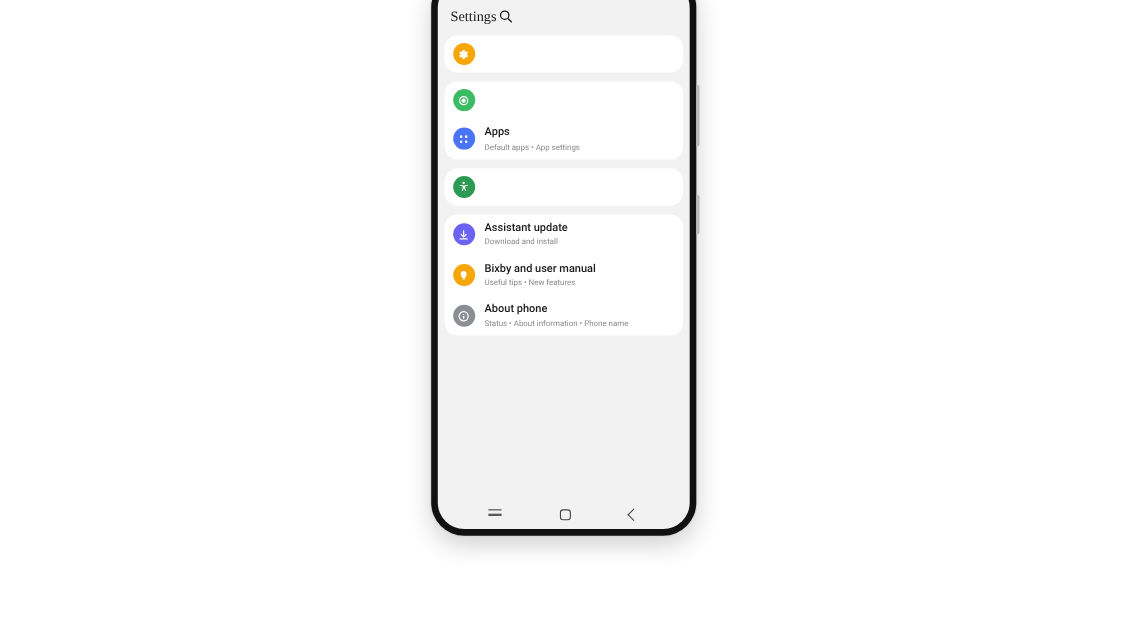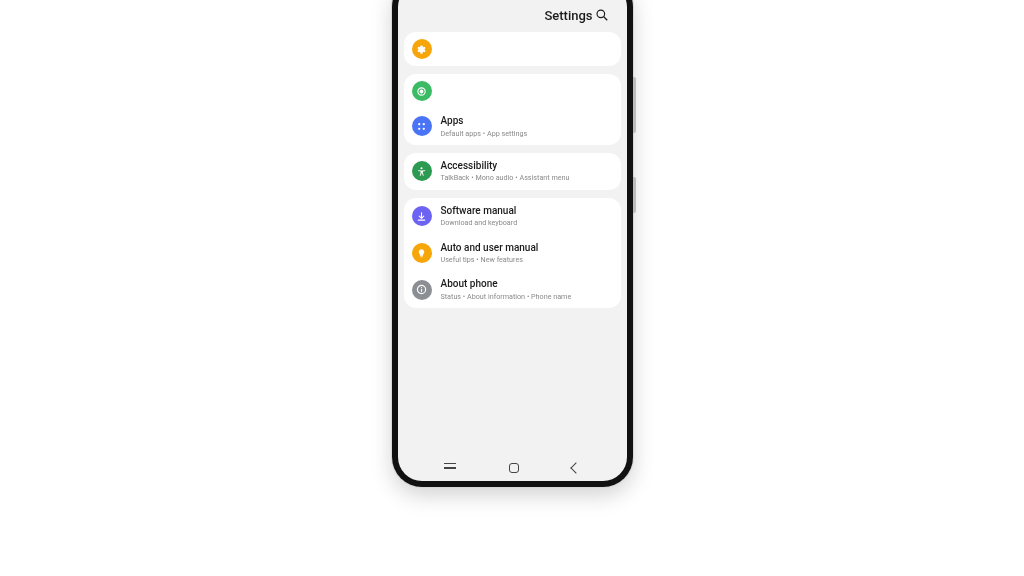--- a/index.html
+++ b/index.html
@@ -90,22 +90,23 @@
   }
   .battery-fill {
     width: 50%; height: 100%;
     background: #2b2b2b;
   }
 
   
   .header {
     display: flex;
     align-items: center;
-    justify-content: flex-end;
-    padding: 5px 16px 8px 12px;
+    justify-content: flex-start;
+    padding: 5px 28px 8px 12px;
+    font-family: Liberation Serif, serif;
   }
   .header-title {
     font-size: 13px;
     font-weight: 500;
     color: #1b1b1b;
   }
   .search-btn {
     width: 18px; height: 18px;
     display: flex; align-items: center; justify-content: center;
   }
@@ -268,49 +269,45 @@
             </div>
           </div>
           <div class="group">
             <div class="row">
               <div class="ic c-green2">
                 <svg viewBox="0 0 24 24" fill="#fff">
                   <circle cx="12" cy="5" r="2.3"></circle>
                   <path d="M4 9l8 1 8-1v2l-5 .8V15l2 6h-2l-2-5-1 0-2 5H8l2-6v-3.2L5 11z"></path>
                 </svg>
               </div>
-              <div class="row-text">
-                <div class="row-title">Accessibility</div>
-                <div class="row-sub">TalkBack  •  Mono audio  •  Assistant menu</div>
-              </div>
             </div>
           </div>
           <div class="group">
             <div class="row">
               <div class="ic c-purple">
                 <svg viewBox="0 0 24 24" fill="none" stroke="#fff" stroke-width="2.4" stroke-linecap="round">
                   <path d="M12 4v10"></path>
                   <path d="M7 11l5 5 5-5"></path>
                   <path d="M5 20h14"></path>
                 </svg>
               </div>
               <div class="row-text">
-                <div class="row-title">Software manual</div>
-                <div class="row-sub">Download and keyboard</div>
+                <div class="row-title">Assistant update</div>
+                <div class="row-sub">Download and install</div>
               </div>
             </div>
             <div class="row">
               <div class="ic c-amber">
                 <svg viewBox="0 0 24 24" fill="#fff">
                   <path d="M12 3a6 6 0 0 0-3.5 10.9V17h7v-3.1A6 6 0 0 0 12 3z"></path>
                   <rect x="9.5" y="18" width="5" height="2" rx="1"></rect>
                 </svg>
               </div>
               <div class="row-text">
-                <div class="row-title">Auto and user manual</div>
+                <div class="row-title">Bixby and user manual</div>
                 <div class="row-sub">Useful tips  •  New features</div>
               </div>
             </div>
             <div class="row">
               <div class="ic c-grey">
                 <svg viewBox="0 0 24 24" fill="none" stroke="#fff" stroke-width="2.4" stroke-linecap="round">
                   <circle cx="12" cy="12" r="9"></circle>
                   <line x1="12" y1="8" x2="12" y2="8"></line>
                   <line x1="12" y1="12" x2="12" y2="16"></line>
                 </svg>

